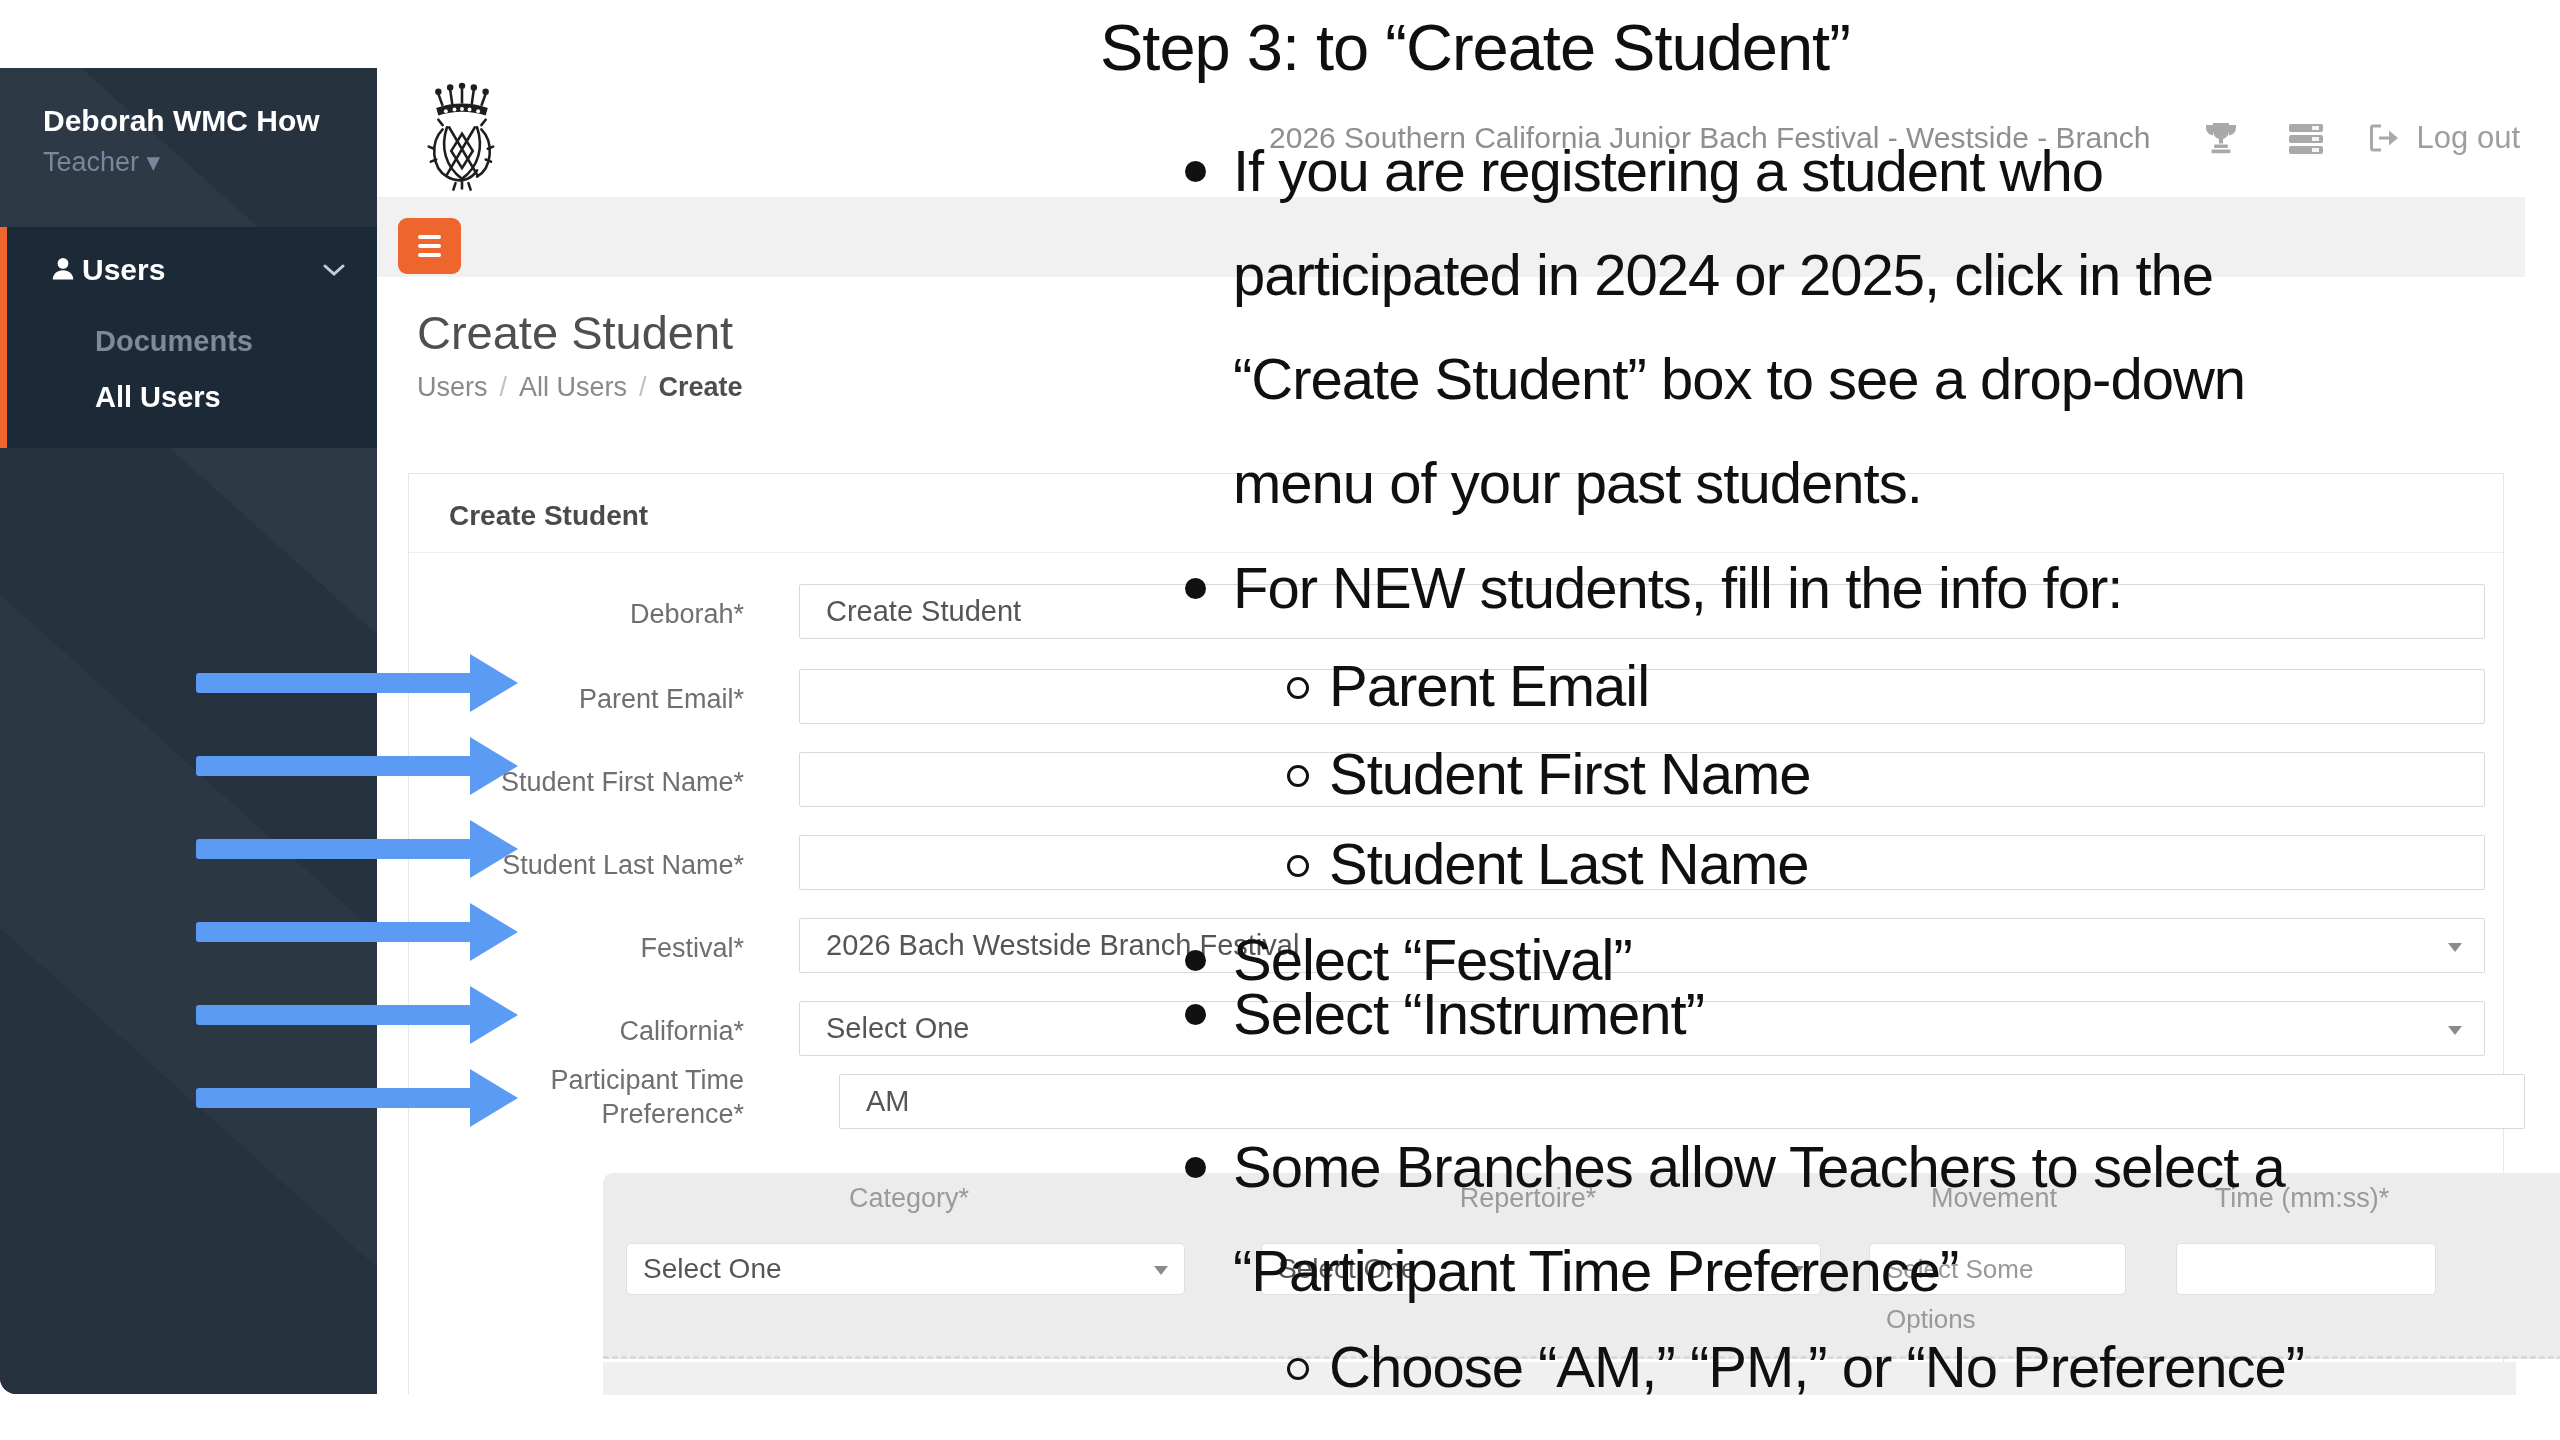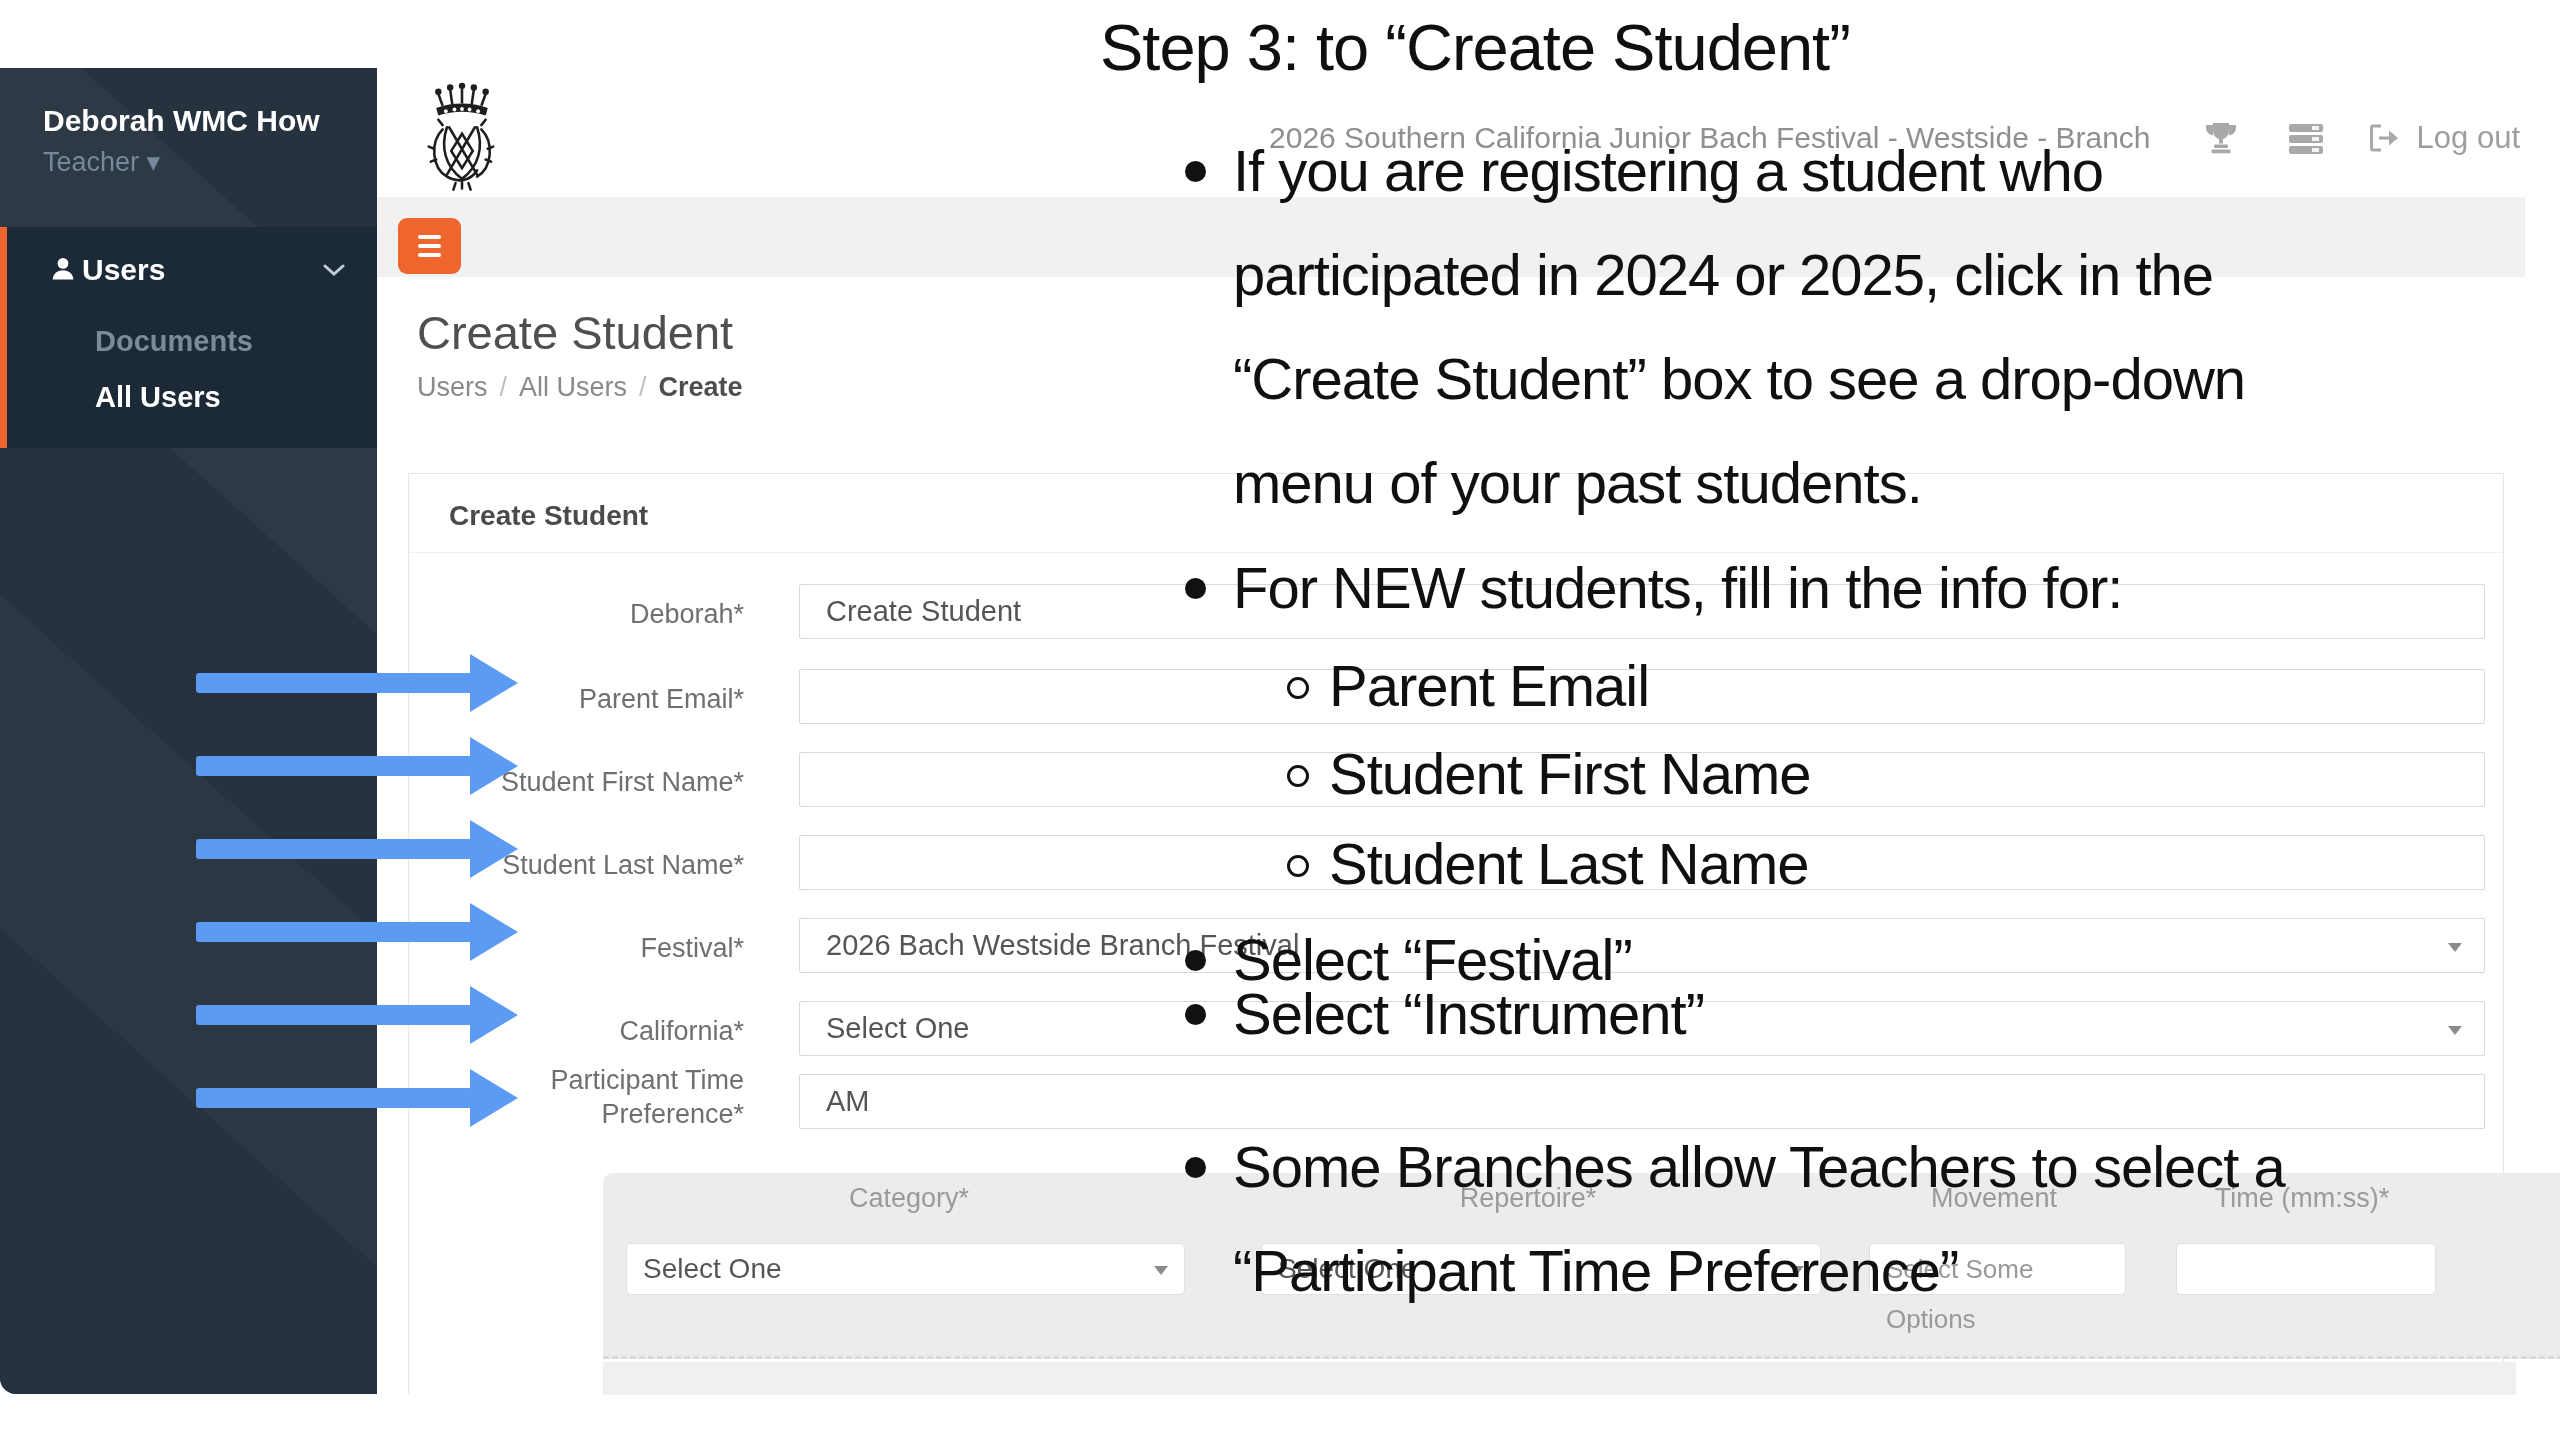--- a/index.html
+++ b/index.html
@@ -48,21 +48,21 @@
   
   .panel{position:absolute;left:408px;top:473px;width:2096px;height:921px;background:#ffffff;
          border:1px solid #e7e7e7;border-bottom:none;box-sizing:border-box;}
   .panel-head{position:absolute;left:0;top:0;width:100%;height:79px;border-bottom:1px solid #efefef;box-sizing:border-box;}
   .panel-title{position:absolute;left:40px;top:26px;font-size:28px;font-weight:bold;color:#4a4a4a;}
 
   .f-label{position:absolute;left:0;width:335px;text-align:right;font-size:27px;color:#6f6f6f;white-space:pre-line;line-height:34px;}
   .f-input{position:absolute;left:390px;width:1686px;height:55px;background:#fff;border:1px solid #d9d9d9;
            border-radius:2px;box-sizing:border-box;font-size:29px;color:#555;line-height:53px;padding-left:26px;}
   .lr1{top:123px;} .lr2{top:208px;} .lr3{top:291px;} .lr4{top:374px;} .lr5{top:457px;} .lr6{top:540px;} .lr7{top:589px;}
-  .ir1{top:110px;} .ir2{top:195px;} .ir3{top:278px;} .ir4{top:361px;} .ir5{top:444px;} .ir6{top:527px;} .ir7{top:600px;}
+  .ir1{top:110px;} .ir2{top:195px;} .ir3{top:278px;} .ir4{top:361px;} .ir5{top:444px;} .ir6{top:527px;} .ir7{top:600px;margin-left:40px;}
   .sel-caret{position:absolute;right:22px;top:24px;width:0;height:0;
              border-left:7px solid transparent;border-right:7px solid transparent;border-top:9px solid #8b8b8b;}
 
   
   .cat-panel{position:absolute;left:194px;top:699px;width:2212px;height:186px;background:#ececec;
              border-radius:10px 10px 0 0;border-bottom:3px dashed #d9d9d9;box-sizing:border-box;}
   .cat-footer{position:absolute;left:194px;top:888px;width:1913px;height:33px;background:#f0f0f0;}
   .cat-h{position:absolute;top:10px;transform:translateX(-50%);font-size:27px;color:#9a9a9a;}
   .ch1{left:306px;} .ch2{left:925px;} .ch3{left:1391px;} .ch4{left:1699px;}
   .cat-box{position:absolute;top:70px;height:52px;background:#fff;border:1px solid #e0e0e0;border-radius:5px;
@@ -276,14 +276,15 @@
 “Create Student” box to see a drop-down
 menu of your past students.</span></div>
   <div class="ov-item lv2 t2"><span class="m-ring"></span><span class="txt">Parent Email</span></div>
   <div class="ov-item lv1 t1"><span class="m-dot"></span><span class="txt">For NEW students, fill in the info for:</span></div>
   <div class="ov-item lv2 t3"><span class="m-ring"></span><span class="txt">Student First Name</span></div>
   <div class="ov-item lv2 t4"><span class="m-ring"></span><span class="txt">Student Last Name</span></div>
   <div class="ov-item lv1 t5"><span class="m-dot"></span><span class="txt">Select “Festival”</span></div>
   <div class="ov-item lv1 t6"><span class="m-dot"></span><span class="txt">Select “Instrument”</span></div>
   <div class="ov-item lv1 t7"><span class="m-dot"></span><span class="txt">Some Branches allow Teachers to select a
 “Participant Time Preference”</span></div>
+  <div class="ov-item lv2 t8"><span class="m-ring"></span><span class="txt">Choose “AM,” “PM,” or “No Preference”</span></div>
 
 </div>
 
 </body></html>

